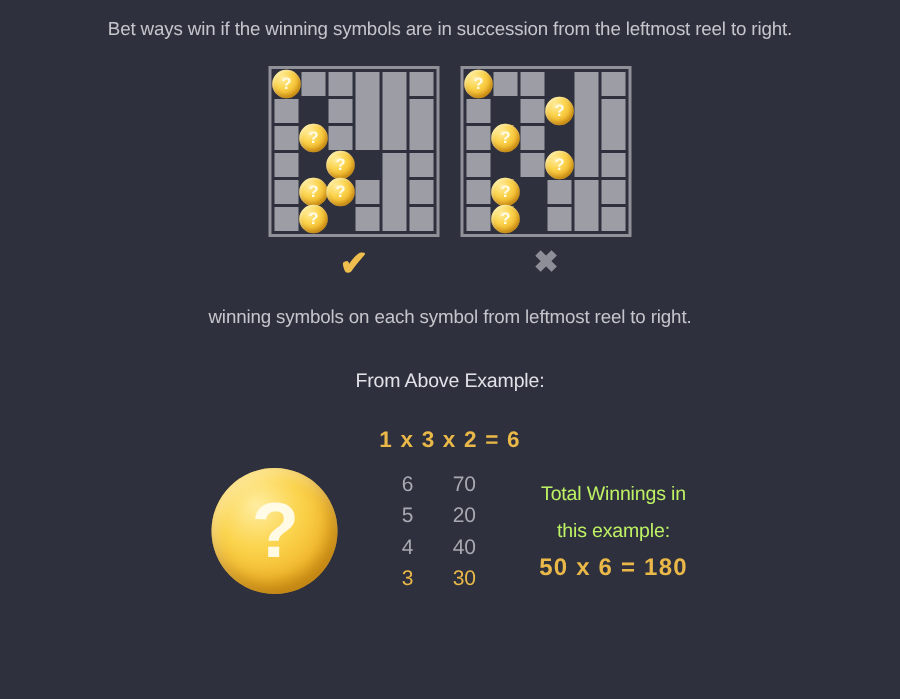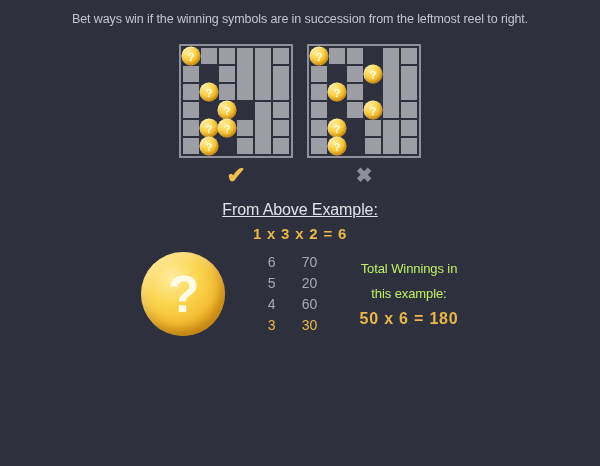--- a/index.html
+++ b/index.html
@@ -39,22 +39,22 @@
   .coin-big {
     width:84px; height:84px; font-size:52px; color:rgba(255,252,235,.95);
     box-shadow:inset -4px -7px 10px rgba(150,90,0,.5), inset 3px 5px 8px rgba(255,240,190,.55);
     flex:0 0 auto;
   }
   .mark { margin-top:5px; height:24px; line-height:24px; font-weight:bold; }
   .mark-check { font-size:23px; color:#eebf4e; }
   .mark-cross { font-size:20px; color:#8d8e97; }
   .para { margin-top:13px; font-size:12.5px; line-height:22px; }
   .para .line { display:block; white-space:nowrap; }
-  .example-label { margin-top:14px; font-size:16px; color:#e2e3e8;text-decoration:underline; }
-  .formula { margin-top:6px; font-size:15px; font-weight:bold; color:#e9b848; letter-spacing:.8px; }
+  .example-label { margin-top:24px; font-size:13px; color:#e2e3e8; }
+  .formula { margin-top:24px; font-size:15px; font-weight:bold; color:#e9b848; letter-spacing:.8px; }
   .payout-row { margin-top:10px; display:flex; justify-content:center; align-items:center; gap:36px; }
   .paytable { display:flex; flex-direction:column; }
   .pay-row {
     display:grid; grid-template-columns:14px 28px; gap:0 20px;
     font-size:14px; line-height:21px; color:#a8a9b0;
   }
   .pay-row .pay-count { text-align:right; }
   .pay-row .pay-amount { text-align:center; }
   .pay-row.highlight { color:#e9b848; }
   .total-block { display:flex; flex-direction:column; align-items:center; }
@@ -159,20 +159,21 @@
           <div class="cell cell-gray" style="grid-area: 2 / 6 / span 2;"></div>
           <div class="cell cell-gray" style="grid-area: 4 / 6 / span 1;"></div>
           <div class="cell cell-gray" style="grid-area: 5 / 6 / span 1;"></div>
           <div class="cell cell-gray" style="grid-area: 6 / 6 / span 1;"></div>
         </div>
       <div class="mark mark-cross">✖</div>
     </div>
   </div>
 
   <p class="para">
+    <span class="line">winning symbols on each symbol from leftmost reel to right.</span>
   </p>
 
   <p class="example-label">From Above Example:</p>
   <p class="formula">1 x 3 x 2 = 6</p>
 
 
   <div class="payout-row">
     <div class="coin coin-big">
       <span>?</span>
     </div>
@@ -180,21 +181,21 @@
         <div class="pay-row">
           <span class="pay-count">6</span>
           <span class="pay-amount">70</span>
         </div>
         <div class="pay-row">
           <span class="pay-count">5</span>
           <span class="pay-amount">20</span>
         </div>
         <div class="pay-row">
           <span class="pay-count">4</span>
-          <span class="pay-amount">60</span>
+          <span class="pay-amount">40</span>
         </div>
         <div class="pay-row highlight">
           <span class="pay-count">3</span>
           <span class="pay-amount">30</span>
         </div>
       </div>
     <div class="total-block">
       <div class="total-line">Total Winnings in</div>
       <div class="total-line">this example:</div>
       <div class="formula total-formula">50 x 6 = 180</div>

